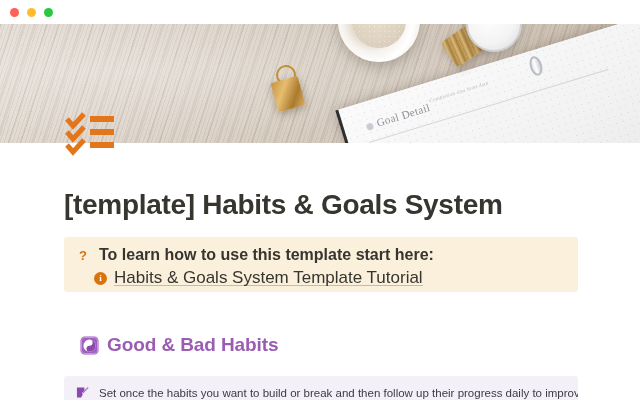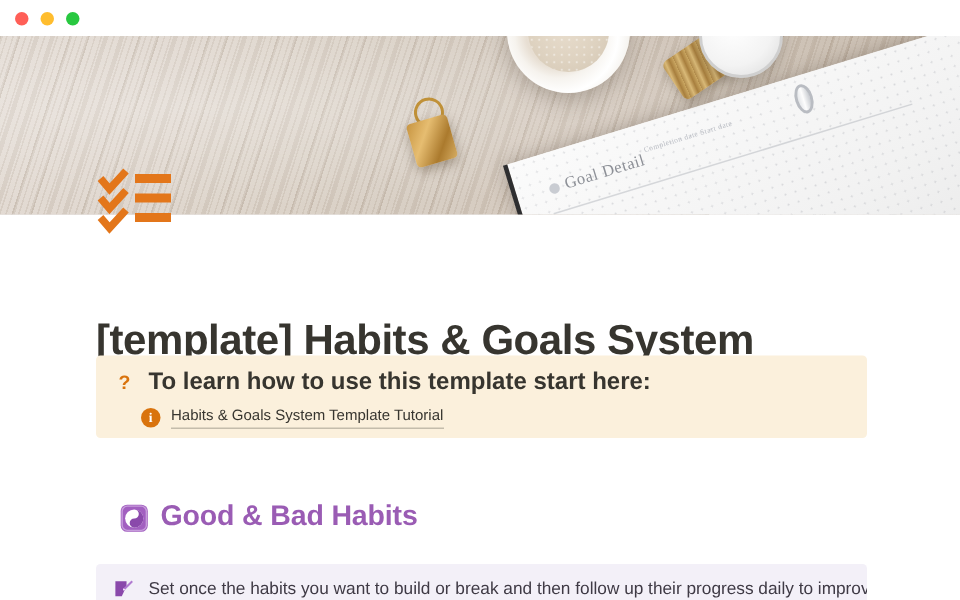--- a/index.html
+++ b/index.html
@@ -211,21 +211,20 @@
   }
 
   .page-title {
     position: absolute;
     left: 64px; top: 46px;
     font-size: 28px;
     font-weight: bold;
     color: #37352f;
     letter-spacing: -0.3px;
     white-space: nowrap;
-    margin-top: 22px;
   }
 
   
   .callout {
     position: absolute;
     left: 64px;
     width: 514px;
     border-radius: 3px;
     padding: 10px 12px;
   }
@@ -276,21 +275,21 @@
     border-radius: 50%;
     background: #d9730d;
     color: #ffffff;
     font-size: 9px;
     font-weight: bold;
     line-height: 13px;
     text-align: center;
     font-family: "Liberation Serif", serif;
   }
   .tutorial-link {
-    font-size: 10px;
+    font-size: 17px;
     color: #37352f;
     text-decoration: none;
     border-bottom: 1px solid rgba(55,53,47,0.28);
     line-height: 14px;
   }
   .purple-text {
     font-size: 11.5px;
     color: #3f3a45;
     line-height: 15px;
     white-space: nowrap;

